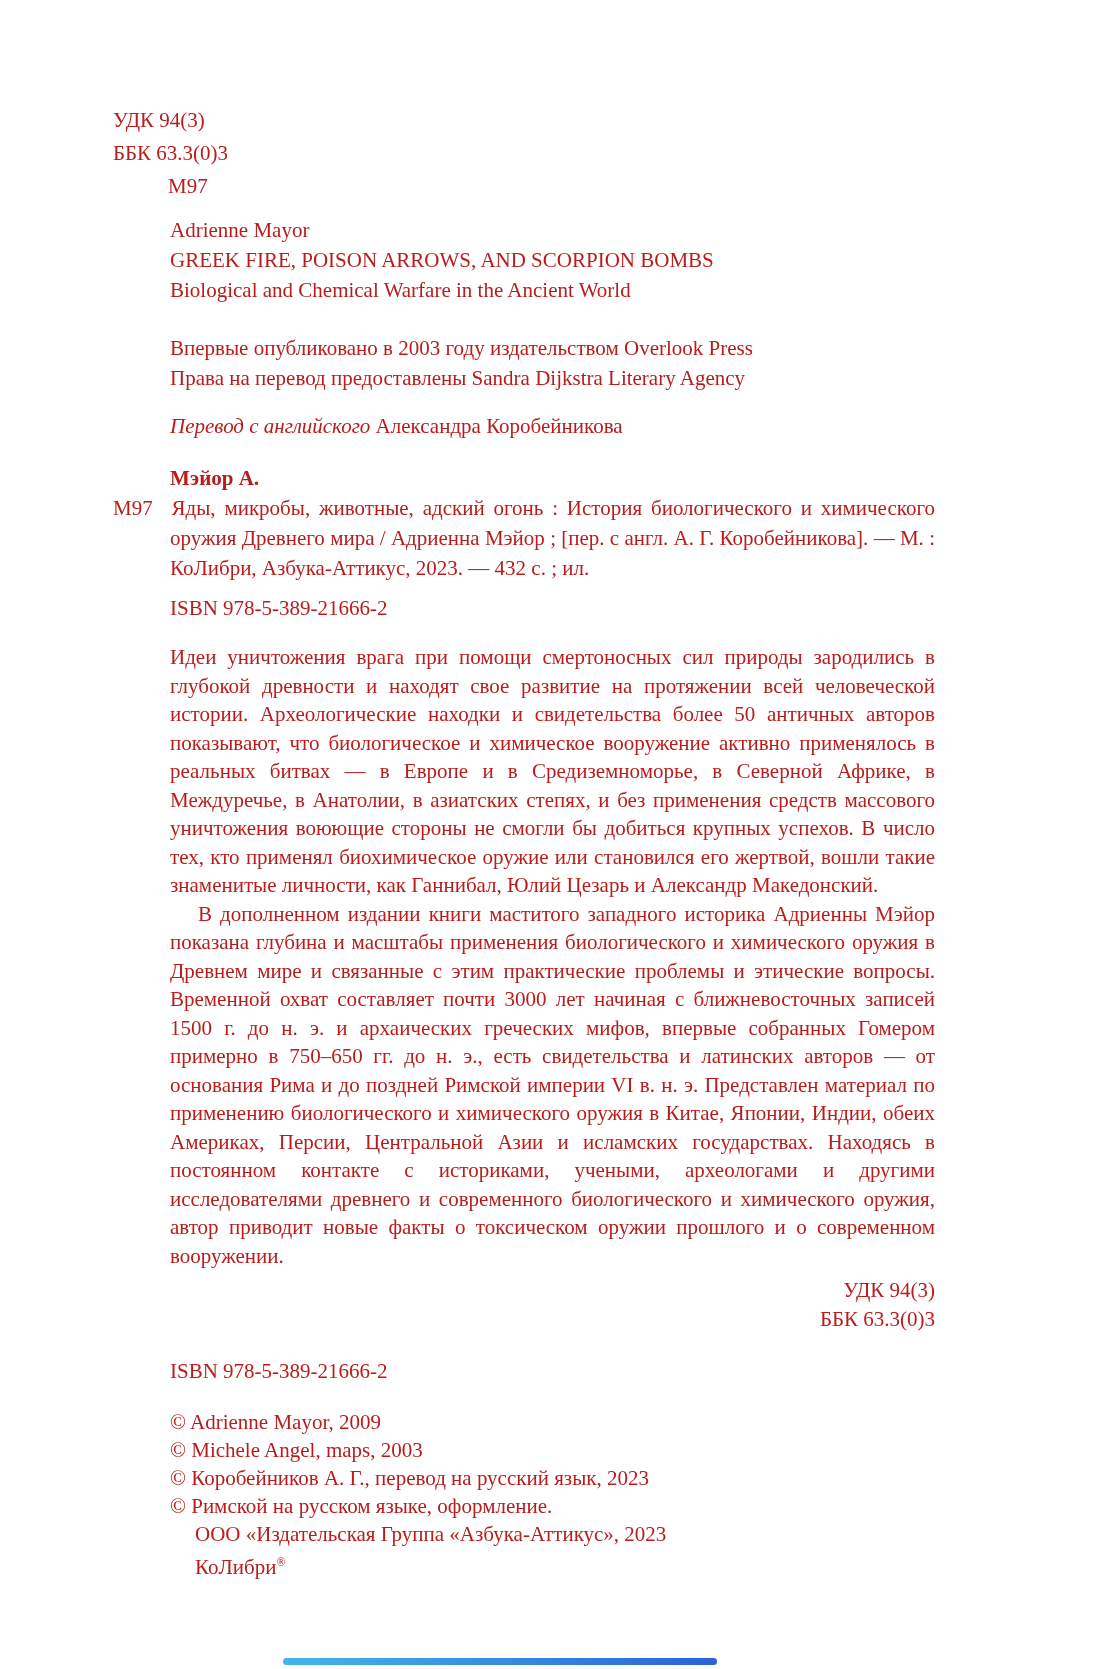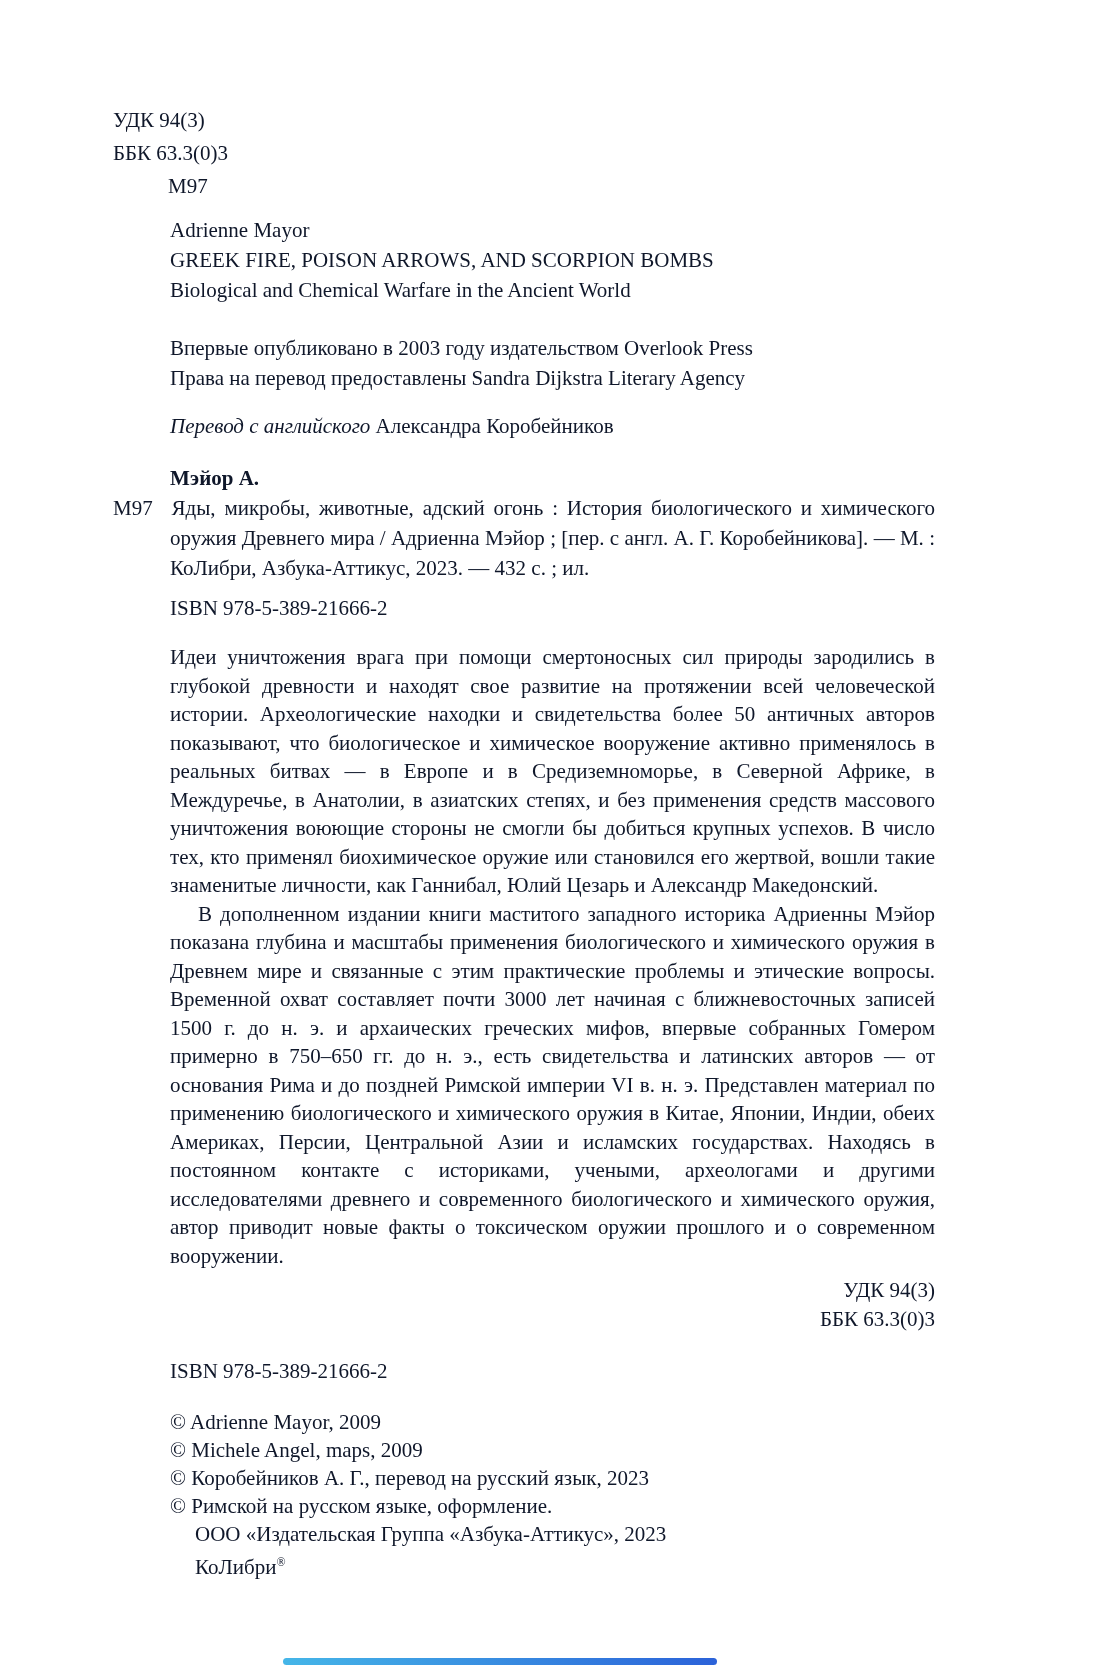--- a/index.html
+++ b/index.html
@@ -2,21 +2,21 @@
 <html lang="ru"><head>
 <meta charset="utf-8">
 <style>
   html,body { margin:0; padding:0; background:#ffffff; }
   .page {
     position:relative;
     width:960px; height:1669px;
     background:#ffffff;
     overflow:hidden;
     font-family:"Liberation Serif", serif;
-    color:#0f172a;
+    color:#b91c1c;
   }
   .content {
     position:absolute; left:113px; top:104px; width:822px;
     font-size:21px; line-height:29px;
   }
   p { margin:0; }
   .indent { padding-left:57px; }
 
   .catalog-top p { line-height:33px; }
   .catalog-top .code { padding-left:55px; }
@@ -71,21 +71,21 @@
       <p>Biological and Chemical Warfare in the Ancient World</p>
     </div>
 
     <div class="pub-block indent">
       <p>Впервые опубликовано в 2003 году издательством Overlook Press</p>
       <p>Права на перевод предоставлены Sandra Dijkstra Literary Agency</p>
     </div>
 
     <p class="translator indent">
       <span class="tr-label">Перевод с английского</span>
-      <span>Александра Коробейников</span>
+      <span>Александра Коробейникова</span>
     </p>
 
     <p class="author indent">Мэйор А.</p>
 
     <p class="cip">
       <span class="code">М97</span>
       <span>Яды, микробы, животные, адский огонь : История биологического и химического оружия Древнего мира / Адриенна Мэйор ; [пер. с англ. А. Г. Коробейникова]. — М. : КоЛибри, Азбука-Аттикус, 2023. — 432 с. ; ил.</span>
     </p>
 
     <p class="isbn indent">ISBN 978-5-389-21666-2</p>
@@ -97,21 +97,21 @@
 
     <div class="catalog-right">
       <p>УДК 94(3)</p>
       <p>ББК 63.3(0)3</p>
     </div>
 
     <p class="isbn2 indent">ISBN 978-5-389-21666-2</p>
 
     <div class="copyrights indent">
       <p>© Adrienne Mayor, 2009</p>
-      <p>© Michele Angel, maps, 2009</p>
+      <p>© Michele Angel, maps, 2003</p>
       <p>© Коробейников А. Г., перевод на русский язык, 2023</p>
       <p>© Римской на русском языке, оформление.</p>
       <div class="publisher">
         <p>ООО «Издательская Группа «Азбука-Аттикус», 2023</p>
         <p><span>КоЛибри</span><sup>®</sup></p>
       </div>
     </div>
 
   </div>
 

